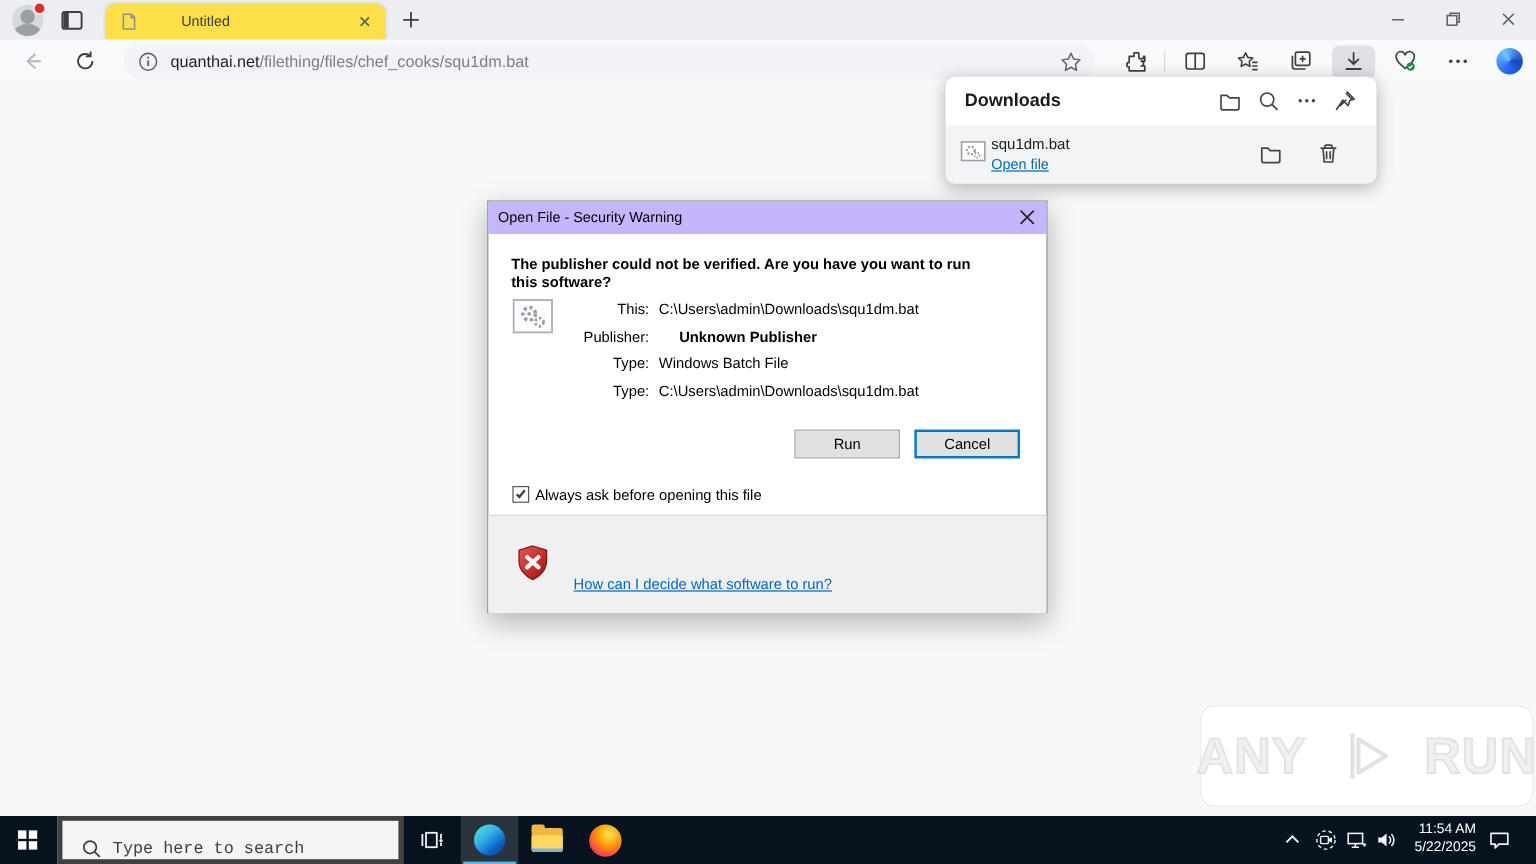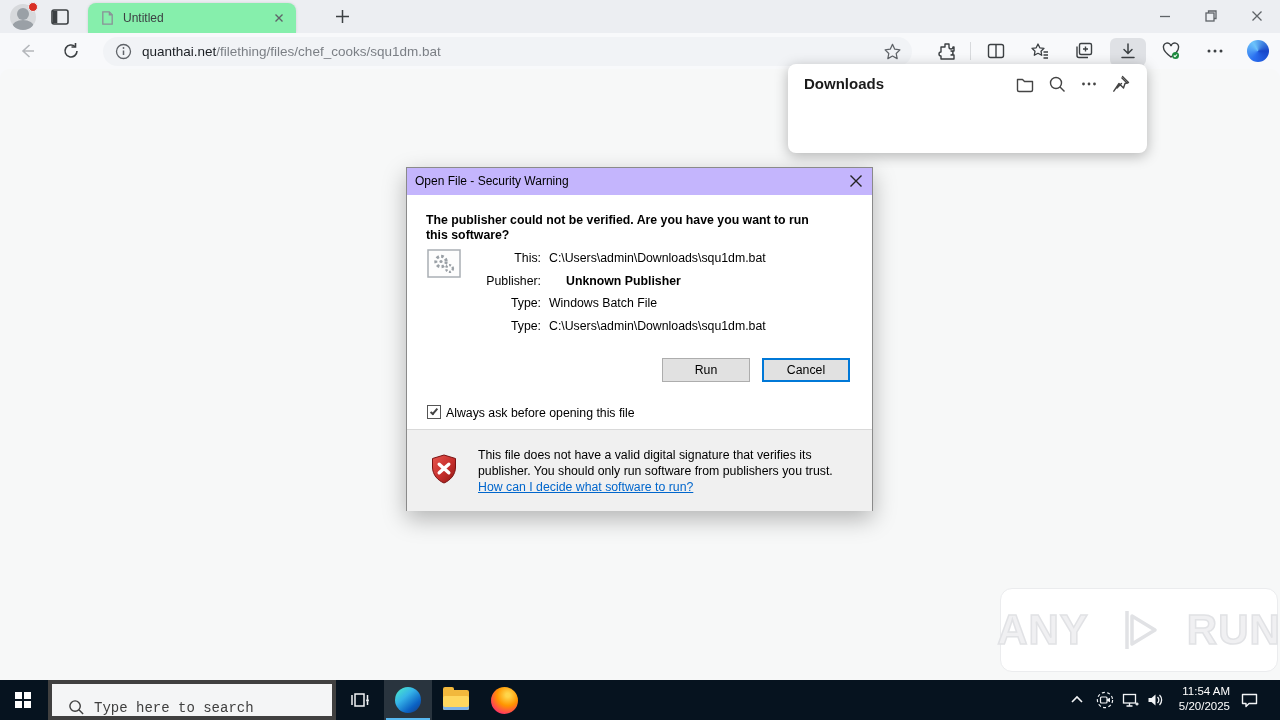--- a/index.html
+++ b/index.html
@@ -6,22 +6,22 @@
   html,body { width:1280px; height:720px; overflow:hidden;
     font-family:"Liberation Sans","DejaVu Sans",sans-serif; background:#eceef2; }
   .abs { position:absolute; }
 
   
   #titlebar { left:0; top:0; width:1280px; height:33px; background:#eceef2; }
   #avatar { left:10px; top:4px; width:26px; height:26px; border-radius:50%; background:#d7d9dc; overflow:hidden; }
   #avatar .head { position:absolute; left:7px; top:4px; width:12px; height:12px; border-radius:50%; background:#9aa0a6; }
   #avatar .body { position:absolute; left:2px; top:16px; width:22px; height:14px; border-radius:50%; background:#9aa0a6; }
   #avatar-badge { left:28px; top:2px; width:10px; height:10px; border-radius:50%; background:#d93025; border:1.5px solid #eceef2; }
-  #tab { left:88px; top:3px; width:208px; height:30px; background:#86efac; border-radius:8px 8px 0 0;
-         box-shadow:0 0 3px rgba(0,0,0,.12); display:flex; align-items:center; padding:0 10px 0 12px; }
+  #tab { left:88px; top:3px; width:233px; height:30px; background:#fde047; border-radius:8px 8px 0 0;
+         box-shadow:0 0 3px rgba(0,0,0,.12); display:flex; align-items:center; padding:0 10px 0 12px;gap:28px; }
   #tab-title { font-size:12px; color:#3c4043; margin-left:8px; flex:1; white-space:nowrap; overflow:hidden; }
   .winctl { top:8px; width:16px; height:16px; color:#5f6368; }
   #content-bg-strip { left:0; top:69px; width:1280px; height:12px; background:#f8f9fb; }
   #toolbar { left:0; top:33px; width:1280px; height:36px; background:#f8f9fb; }
   #addressbar { left:103px; top:37px; width:809px; height:29px; background:#f1f3f6; border-radius:15px;
                 display:flex; align-items:center; padding:0 10px 0 12px; }
   #url { font-size:13.5px; margin-left:10px; flex:1; white-space:nowrap; overflow:hidden; }
   #url .domain { color:#1b1f24; }
   #url .path { color:#7b7f85; }
   .tbicon { top:41px; width:20px; height:20px; color:#3c4043; }
@@ -249,20 +249,41 @@
         <circle cx="10" cy="10" r="1.4" fill="#444"></circle>
         <circle cx="15.5" cy="10" r="1.4" fill="#444"></circle>
       </svg>
   </div>
   <div class="abs dlhdr-ic" style="left:323px">
     <svg width="20" height="20" viewBox="0 0 20 20">
         <path d="M11.5 2.5 L17.5 8.5 L14 9.5 L12.5 14 L8 9.5 L2.8 17.2 M6 14 L10.5 9.5" fill="none" stroke="#444" stroke-width="1.4" stroke-linejoin="round" stroke-linecap="round"></path>
         <path d="M10.5 3.5 L16.5 9.5" stroke="#444" stroke-width="1.4"></path>
       </svg>
   </div>
+  <div id="dl-row">
+    <span class="abs" style="left:12px;top:12px">
+      <svg width="22" height="20" viewBox="0 0 34 30">
+          <rect x="2" y="3" width="30" height="24" fill="#fff" stroke="#9aa0a6" stroke-width="2"></rect>
+          <circle cx="14" cy="14" r="5" fill="none" stroke="#9aa0a6" stroke-width="3" stroke-dasharray="2.6 2.2"></circle>
+          <circle cx="22" cy="20" r="3.2" fill="none" stroke="#9aa0a6" stroke-width="2.4" stroke-dasharray="2 1.8"></circle>
+        </svg>
+    </span>
+    <div id="dl-fname">squ1dm.bat</div>
+    <div id="dl-open">Open file</div>
+    <div class="abs dlrow-ic" style="left:261px">
+      <svg width="20" height="20" viewBox="0 0 20 20">
+          <path d="M2.5 5.5 h5 l2 2 h8 v8.5 a1.5 1.5 0 0 1 -1.5 1.5 h-12 a1.5 1.5 0 0 1 -1.5 -1.5 Z" fill="none" stroke="#444" stroke-width="1.4" stroke-linejoin="round"></path>
+        </svg>
+    </div>
+    <div class="abs dlrow-ic" style="left:309px">
+      <svg width="20" height="20" viewBox="0 0 20 20">
+          <path d="M4 5.5 H16 M7 5.5 V4 a1 1 0 0 1 1 -1 h4 a1 1 0 0 1 1 1 v1.5 M5.5 5.5 L6.5 17 H13.5 L14.5 5.5 M8.5 8.5 V14 M11.5 8.5 V14" fill="none" stroke="#444" stroke-width="1.4" stroke-linecap="round"></path>
+        </svg>
+    </div>
+  </div>
 </div>
 
 <div id="dlg" class="abs">
   <div id="dlg-titlebar">
     <div id="dlg-title">Open File - Security Warning</div>
     <div id="dlg-close">
       <svg width="16" height="16" viewBox="0 0 16 16">
           <path d="M2.5 2.5 L13.5 13.5 M13.5 2.5 L2.5 13.5" stroke="#222" stroke-width="1.4"></path>
         </svg>
     </div>
@@ -309,21 +330,20 @@
             <linearGradient id="shg" x1="0" y1="0" x2="1" y2="1">
           <stop offset="0" stop-color="#e8564f"></stop>
               <stop offset="0.55" stop-color="#c62f2c"></stop>
               <stop offset="1" stop-color="#8f1714"></stop>
         </linearGradient>
           </defs>
         <path d="M13 1 L24.5 4.5 V13 C24.5 21 19 26.5 13 29 C7 26.5 1.5 21 1.5 13 V4.5 Z" fill="url(#shg)" stroke="#7a1212" stroke-width="1"></path>
         <path d="M8.2 10.2 L17.8 18.8 M17.8 10.2 L8.2 18.8" stroke="#fff" stroke-width="3.4" stroke-linecap="round"></path>
       </svg>
     </div>
-    <div id="dlg-warntext">This file does not have a valid digital signature that verifies its publisher.  You should only run software from publishers you trust.</div>
     <div id="dlg-warnlink">How can I decide what software to run?</div>
   </div>
 </div>
 
 <div id="wm" class="abs">
   <span class="wm-text">ANY</span>
   <span>
     <svg width="54" height="54" viewBox="0 0 54 54">
         <path d="M16 8 V46" stroke="#e1e2e5" stroke-width="3.5" fill="none"></path>
         <path d="M21 13 L44 27 L21 41 Z" fill="none" stroke="#e1e2e5" stroke-width="3.5" stroke-linejoin="round"></path>
@@ -390,20 +410,20 @@
       </svg>
   </div>
   <div class="abs tray-ic" style="left:1146px">
     <svg width="18" height="18" viewBox="0 0 18 18">
         <path d="M2.5 7 H5.5 L9.5 3.5 V14.5 L5.5 11 H2.5 Z" fill="#f2f4f6"></path>
         <path d="M11.5 6 a4 4 0 0 1 0 6 M13.5 4 a7 7 0 0 1 0 10" fill="none" stroke="#f2f4f6" stroke-width="1.3"></path>
       </svg>
   </div>
   <div id="clock" class="abs">
     <div>11:54 AM</div>
-    <div>5/20/2025</div>
+    <div>5/22/2025</div>
   </div>
   <div class="abs tray-ic" style="left:1240px">
     <svg width="19" height="18" viewBox="0 0 19 18">
         <path d="M2.5 3.5 H16.5 V12.5 H9 L6 15.5 V12.5 H2.5 Z" fill="none" stroke="#f2f4f6" stroke-width="1.4" stroke-linejoin="round"></path>
       </svg>
   </div>
 </div>
 
 </body></html>

